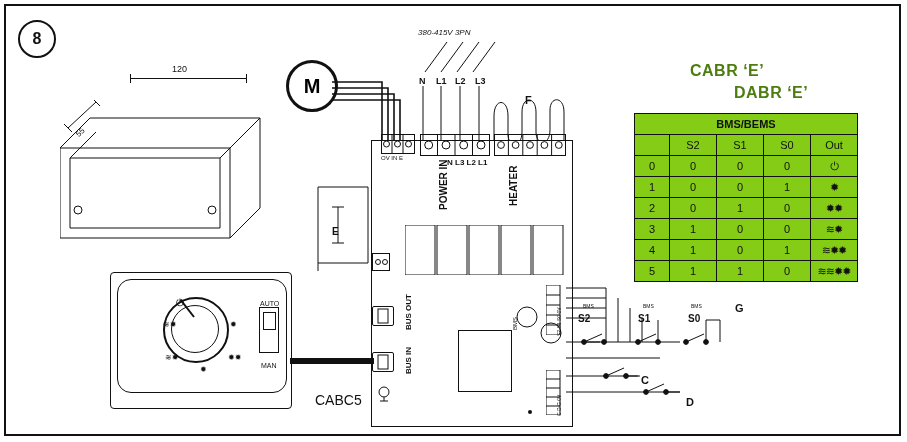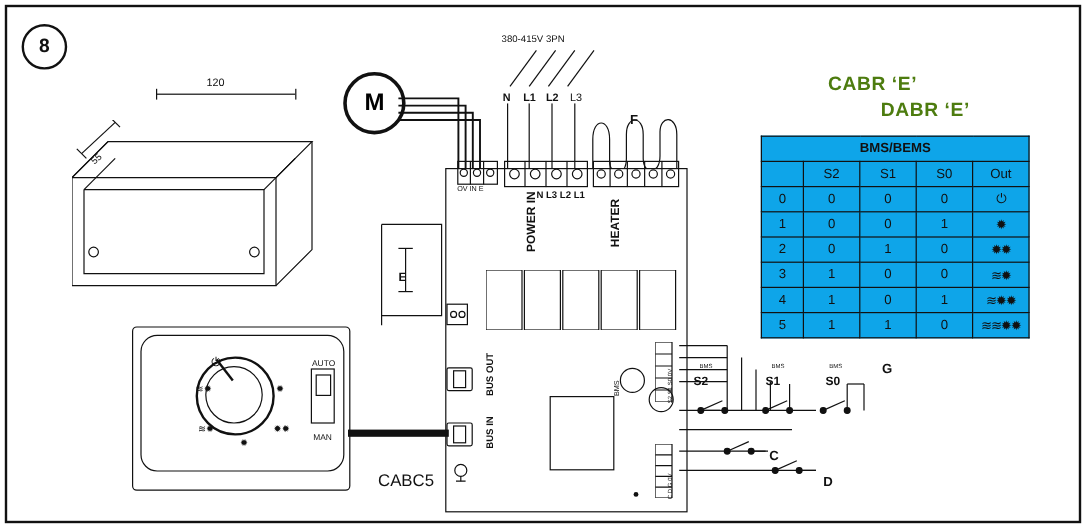--- a/index.html
+++ b/index.html
@@ -11,21 +11,21 @@
   .ln{position:absolute;background:#111;}
   .h{height:1px;}
   .v{width:1px;}
   .box{position:absolute;border:1px solid #111;box-sizing:border-box;}
   
   .badge{position:absolute;left:18px;top:20px;width:34px;height:34px;border:2px solid #111;border-radius:50%;
          display:flex;align-items:center;justify-content:center;font-size:16px;font-weight:bold;color:#111;}
   
   .title{position:absolute;font-size:16px;font-weight:bold;color:#4d7c0f;letter-spacing:.5px;}
   
-  table.bms{position:absolute;left:634px;top:113px;border-collapse:collapse;font-size:11px;color:#111;background:#0ea5e9;}
+  table.bms{position:absolute;left:634px;top:113px;border-collapse:collapse;font-size:11px;color:#111;background:#84cc16;}
   table.bms td,table.bms th{border:1px solid #111;text-align:center;padding:0;height:20px;width:46px;font-weight:normal;}
   table.bms th.head{font-weight:bold;font-size:11px;height:20px;}
   table.bms td.idx{width:34px;}
   .fanicons{letter-spacing:-1px;}
   
   .motor{position:absolute;left:286px;top:60px;width:46px;height:46px;border:3px solid #111;border-radius:50%;
          display:flex;align-items:center;justify-content:center;font-size:20px;font-weight:bold;}
   
   .pcb{position:absolute;left:371px;top:140px;width:200px;height:285px;border:1px solid #111;background:#fff;}
   .knobbox{position:absolute;left:110px;top:272px;width:180px;height:135px;border:1px solid #111;border-radius:4px;background:#fff;}
@@ -139,33 +139,33 @@
 
   <svg class="abs" style="left:330px;top:78px;" width="80" height="80">
     <g stroke="#111" stroke-width="1.6" fill="none">
       <path d="M2,4 H52 V66"></path>
       <path d="M2,10 H58 V66"></path>
       <path d="M2,16 H64 V66"></path>
       <path d="M2,22 H70 V66"></path>
     </g>
   </svg>
 
-  <div class="txt" style="left:418px;top:28px;font-size:8px;">380-415V 3PN</div>
+  <div class="txt" style="left:418px;top:28px;font-size:8px;font-style:italic;">380-415V 3PN</div>
   <svg class="abs" style="left:405px;top:38px;" width="105" height="38">
     <g stroke="#111" stroke-width="1" fill="none">
       <line x1="20" y1="34" x2="42" y2="4"></line>
       <line x1="36" y1="34" x2="58" y2="4"></line>
       <line x1="52" y1="34" x2="74" y2="4"></line>
       <line x1="68" y1="34" x2="90" y2="4"></line>
     </g>
   </svg>
   <div class="txt" style="left:419px;top:76px;font-weight:bold;">N</div>
   <div class="txt" style="left:436px;top:76px;font-weight:bold;">L1</div>
   <div class="txt" style="left:455px;top:76px;font-weight:bold;">L2</div>
-  <div class="txt" style="left:475px;top:76px;font-weight:normal;">L3</div>
+  <div class="txt" style="left:475px;top:76px;font-weight:bold;">L3</div>
   <svg class="abs" style="left:415px;top:86px;" width="80" height="56">
     <g stroke="#111" stroke-width="1" fill="none">
       <line x1="8" y1="0" x2="8" y2="54"></line>
       <line x1="26" y1="0" x2="26" y2="54"></line>
       <line x1="45" y1="0" x2="45" y2="54"></line>
       <line x1="64" y1="0" x2="64" y2="54"></line>
     </g>
   </svg>
 
   <svg class="abs" style="left:492px;top:88px;" width="86" height="56">

